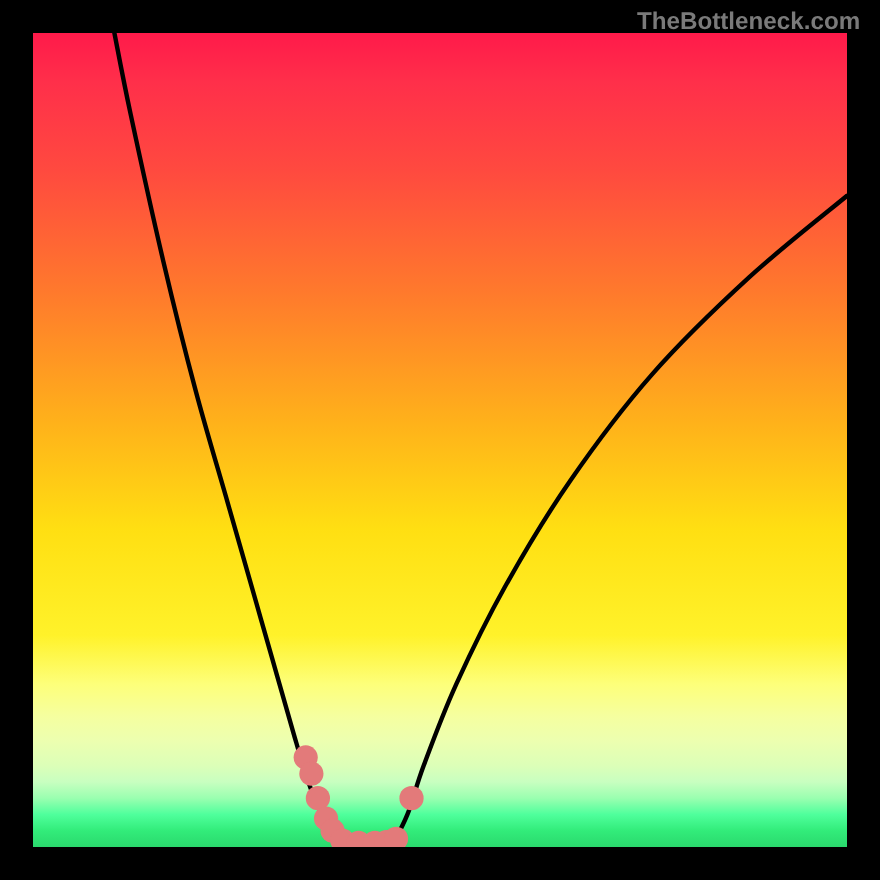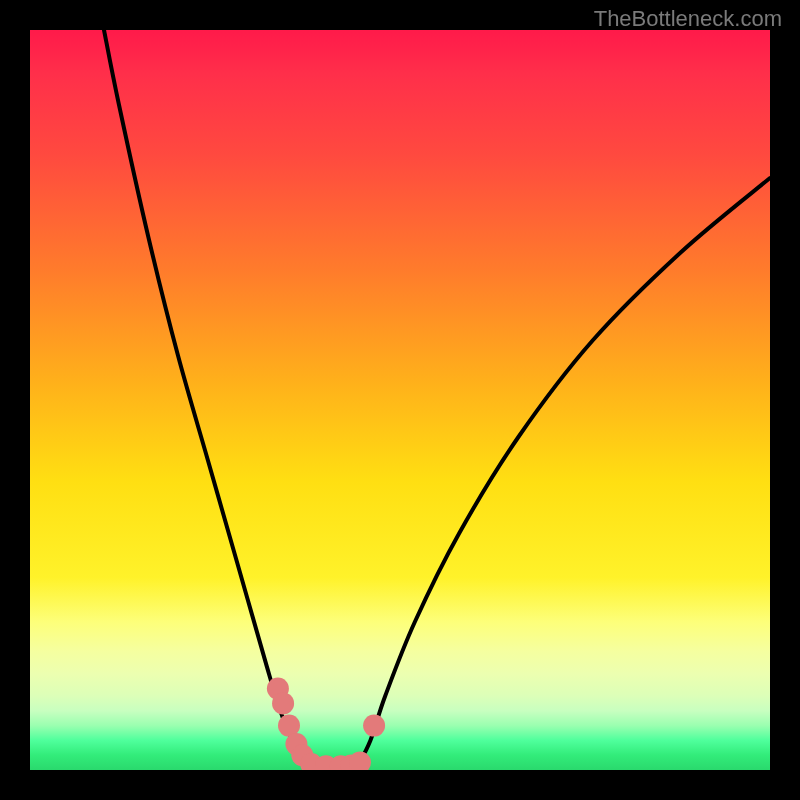--- a/index.html
+++ b/index.html
@@ -10,21 +10,21 @@
     background: #000;
     position: relative;
     font-family: Arial, sans-serif;
   }
   .watermark {
     position: absolute;
     top: 6px;
     right: 18px;
     color: #7a7a7a;
     font-size: 22px;
-    font-weight: 400;
+    font-weight: 700;
     z-index: 10;
   }
   .plot-area {
     position: absolute;
     left: 30px;
     top: 30px;
     width: 740px;
     height: 740px;
     overflow: hidden;
   }

